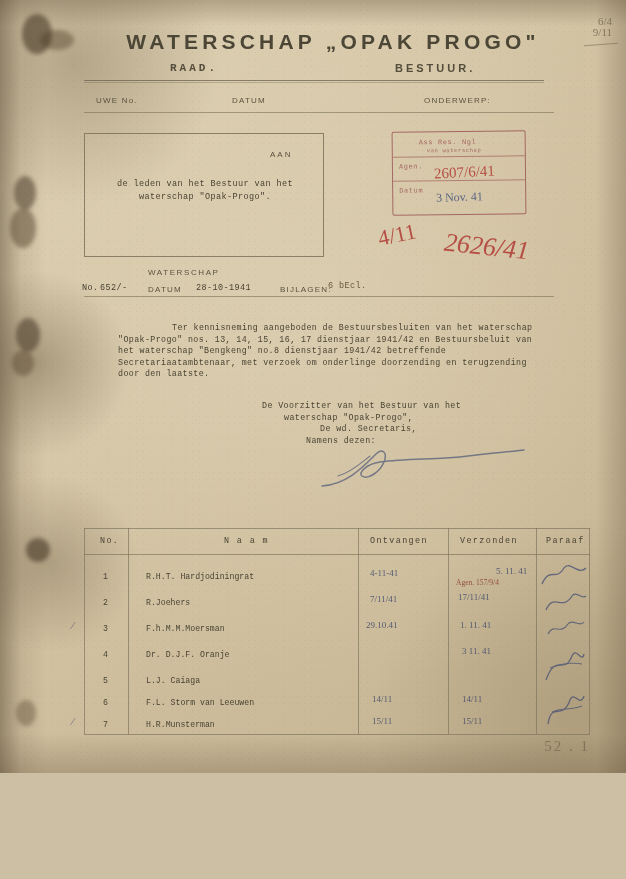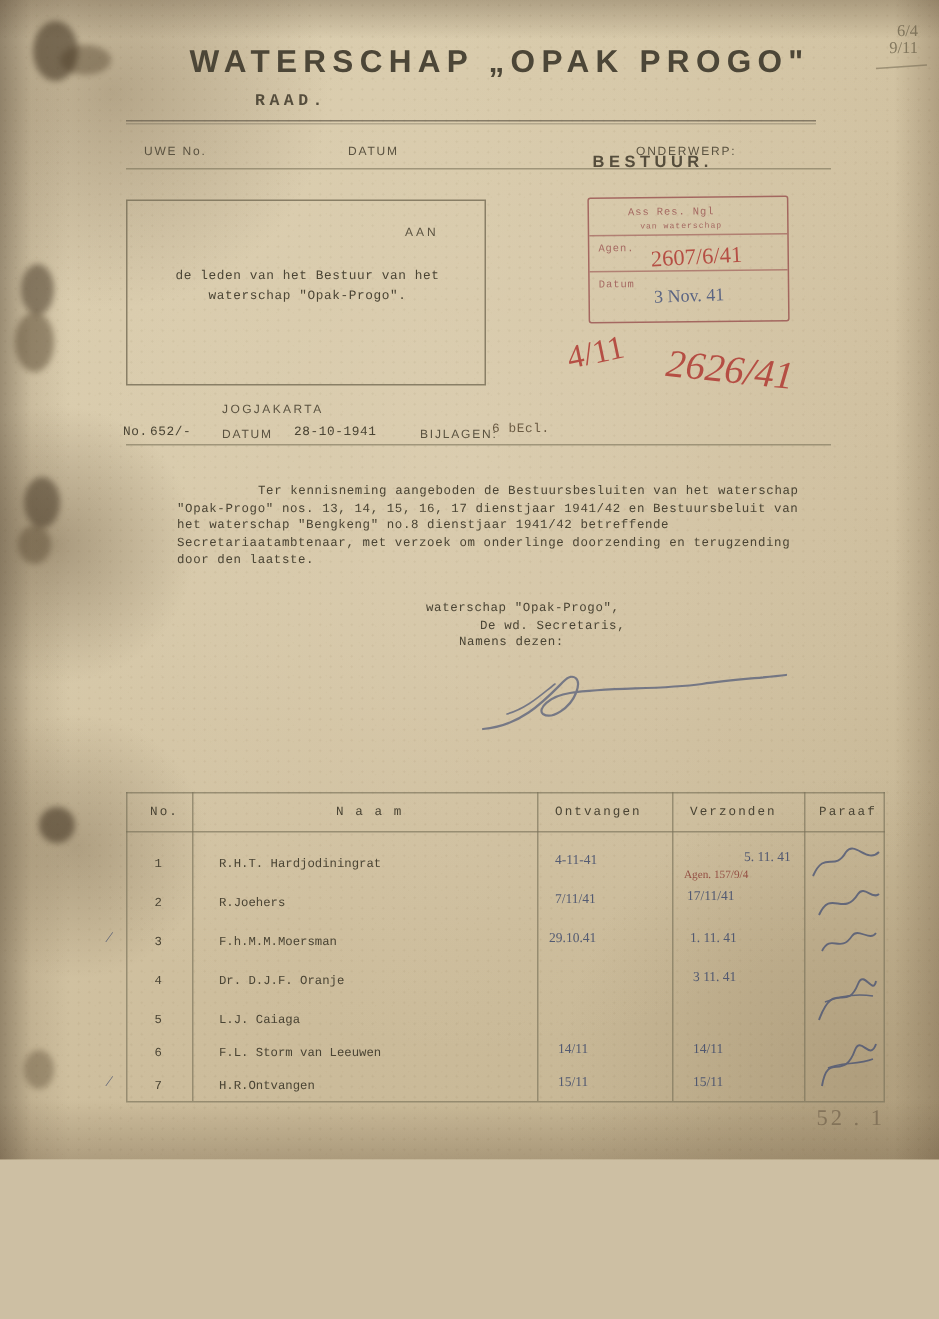--- a/index.html
+++ b/index.html
@@ -64,21 +64,21 @@
     font-family:"Liberation Sans", sans-serif;
     font-size:21px;font-weight:bold;letter-spacing:4.2px;
     color:#4c4637;
   }
   #subtitle-left{
     position:absolute;left:170px;top:62px;
     font-size:11px;letter-spacing:3px;color:#554d3c;font-weight:bold;font-family:Liberation Mono, monospace;
   }
   #subtitle-right{
     position:absolute;left:395px;top:62px;
-    font-size:11px;letter-spacing:3px;color:#554d3c;font-weight:bold;margin-top:40px;
+    font-size:11px;letter-spacing:3px;color:#554d3c;font-weight:bold;
   }
   #rule{
     position:absolute;left:84px;top:80px;width:460px;height:1px;
     background:#6b6250;opacity:.75;
   }
   #rule2{
     position:absolute;left:84px;top:82px;width:460px;height:1px;
     background:#6b6250;opacity:.35;
   }
 
@@ -224,34 +224,35 @@
     <div class="st" style="left:26px;top:6px;">Ass Res. Ngl</div>
     <div class="st" style="left:34px;top:15px;font-size:5.5px;">van waterschap</div>
     <div class="st" style="left:6px;top:30px;">Agen.</div>
     <div class="st" style="left:6px;top:54px;">Datum</div>
   </div>
   <div class="ink-red" style="left:434px;top:164px;font-size:15px;transform:rotate(-3deg);">2607/6/41</div>
   <div class="ink-blue" style="left:436px;top:190px;font-size:12px;transform:rotate(-2deg);">3 Nov. 41</div>
   <div class="ink-red" style="left:378px;top:222px;font-size:22px;transform:rotate(-12deg);">4/11</div>
   <div class="ink-red" style="left:444px;top:232px;font-size:26px;transform:rotate(6deg);font-style:italic;">2626/41</div>
 
-  <div class="lbl" style="left:148px;top:268px;letter-spacing:1.6px;">JOGJAKARTA</div>
+  <div class="lbl" style="left:148px;top:268px;letter-spacing:1.6px;">WATERSCHAP</div>
   <div class="ruleline" style="left:84px;top:296px;width:470px;"></div>
   <div class="typed" style="position:absolute;left:82px;top:283px;font-size:8.5px;">No.</div>
   <div class="typed" style="position:absolute;left:100px;top:283px;font-size:8.5px;">652/-</div>
   <div class="lbl" style="left:148px;top:285px;">DATUM</div>
   <div class="typed" style="position:absolute;left:196px;top:283px;font-size:8.5px;">28-10-1941</div>
   <div class="lbl" style="left:280px;top:285px;">BIJLAGEN:</div>
   <div class="typed" style="position:absolute;left:328px;top:281px;font-size:8.5px;color:#6a5a42;">6 bEcl.</div>
 
   <div id="para" class="typed">
     <span style="display:inline-block;width:54px;"></span><span>Ter kennisneming aangeboden de Bestuursbesluiten van het waterschap "Opak-Progo" nos. 13, 14, 15, 16, 17 dienstjaar 1941/42 en Bestuursbeluit van het waterschap "Bengkeng" no.8 dienstjaar 1941/42 betreffende Secretariaatambtenaar, met verzoek om onderlinge doorzending en terugzending door den laatste.</span>
   </div>
 
   <div id="closing" class="typed">
+    <div>De Voorzitter van het Bestuur van het</div>
     <div style="padding-left:22px;">waterschap "Opak-Progo",</div>
     <div style="padding-left:58px;">De wd. Secretaris,</div>
     <div style="padding-left:44px;">Namens dezen:</div>
   </div>
 
   <svg id="sig" viewBox="0 0 210 46">
     <path d="M4,40 C30,38 46,20 58,8 C64,2 70,6 66,16 C62,26 50,34 44,30 C40,27 48,18 62,16 C90,12 120,14 150,10 C170,7 190,6 206,4" fill="none" stroke="#3d4a72" stroke-width="1.5" stroke-linecap="round"></path>
     <path d="M20,30 C34,26 44,16 52,10" fill="none" stroke="#3d4a72" stroke-width="1.1" stroke-linecap="round"></path>
   </svg>
 
@@ -294,21 +295,21 @@
 
     <div class="cell" style="left:19px;top:148px;">5</div>
     <div class="cell" style="left:62px;top:148px;">L.J. Caiaga</div>
 
     <div class="cell" style="left:19px;top:170px;">6</div>
     <div class="cell" style="left:62px;top:170px;">F.L. Storm van Leeuwen</div>
     <div class="hand" style="left:288px;top:166px;">14/11</div>
     <div class="hand" style="left:378px;top:166px;">14/11</div>
 
     <div class="cell" style="left:19px;top:192px;">7</div>
-    <div class="cell" style="left:62px;top:192px;">H.R.Ontvangen</div>
+    <div class="cell" style="left:62px;top:192px;">H.R.Munsterman</div>
     <div class="hand" style="left:288px;top:188px;">15/11</div>
     <div class="hand" style="left:378px;top:188px;">15/11</div>
 
     <svg class="scrib" style="left:456px;top:34px;width:48px;height:26px;" viewBox="0 0 48 26">
       <path d="M2,22 C10,4 16,20 24,6 C30,-2 38,14 46,6" fill="none" stroke="#3d4a72" stroke-width="1.3"></path>
     </svg>
     <svg class="scrib" style="left:458px;top:62px;width:46px;height:24px;" viewBox="0 0 46 24">
       <path d="M4,20 C12,2 20,22 30,6 C34,0 40,10 44,6" fill="none" stroke="#3d4a72" stroke-width="1.3"></path>
     </svg>
     <svg class="scrib" style="left:462px;top:90px;width:40px;height:20px;" viewBox="0 0 40 20">

